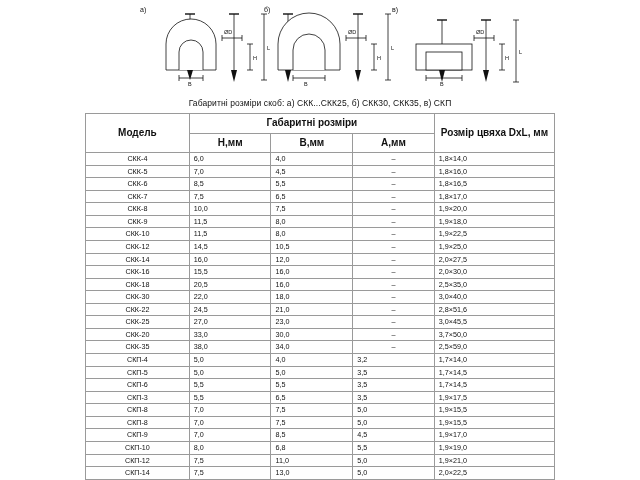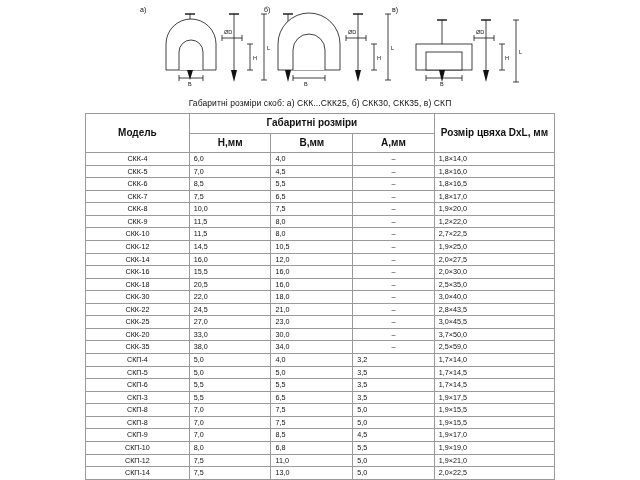--- a/index.html
+++ b/index.html
@@ -291,28 +291,28 @@
             <td class="num">10,0</td>
             <td class="num">7,5</td>
             <td class="dash">–</td>
             <td class="num">1,9×20,0</td>
           </tr>
           <tr>
             <td class="model">СКК-9</td>
             <td class="num">11,5</td>
             <td class="num">8,0</td>
             <td class="dash">–</td>
-            <td class="num">1,2×22,0</td>
+            <td class="num">1,9×18,0</td>
           </tr>
           <tr>
             <td class="model">СКК-10</td>
             <td class="num">11,5</td>
             <td class="num">8,0</td>
             <td class="dash">–</td>
-            <td class="num">2,7×22,5</td>
+            <td class="num">1,9×22,5</td>
           </tr>
           <tr>
             <td class="model">СКК-12</td>
             <td class="num">14,5</td>
             <td class="num">10,5</td>
             <td class="dash">–</td>
             <td class="num">1,9×25,0</td>
           </tr>
           <tr>
             <td class="model">СКК-14</td>
@@ -340,21 +340,21 @@
             <td class="num">22,0</td>
             <td class="num">18,0</td>
             <td class="dash">–</td>
             <td class="num">3,0×40,0</td>
           </tr>
           <tr>
             <td class="model">СКК-22</td>
             <td class="num">24,5</td>
             <td class="num">21,0</td>
             <td class="dash">–</td>
-            <td class="num">2,8×43,5</td>
+            <td class="num">2,8×51,6</td>
           </tr>
           <tr>
             <td class="model">СКК-25</td>
             <td class="num">27,0</td>
             <td class="num">23,0</td>
             <td class="dash">–</td>
             <td class="num">3,0×45,5</td>
           </tr>
           <tr>
             <td class="model">СКК-20</td>

